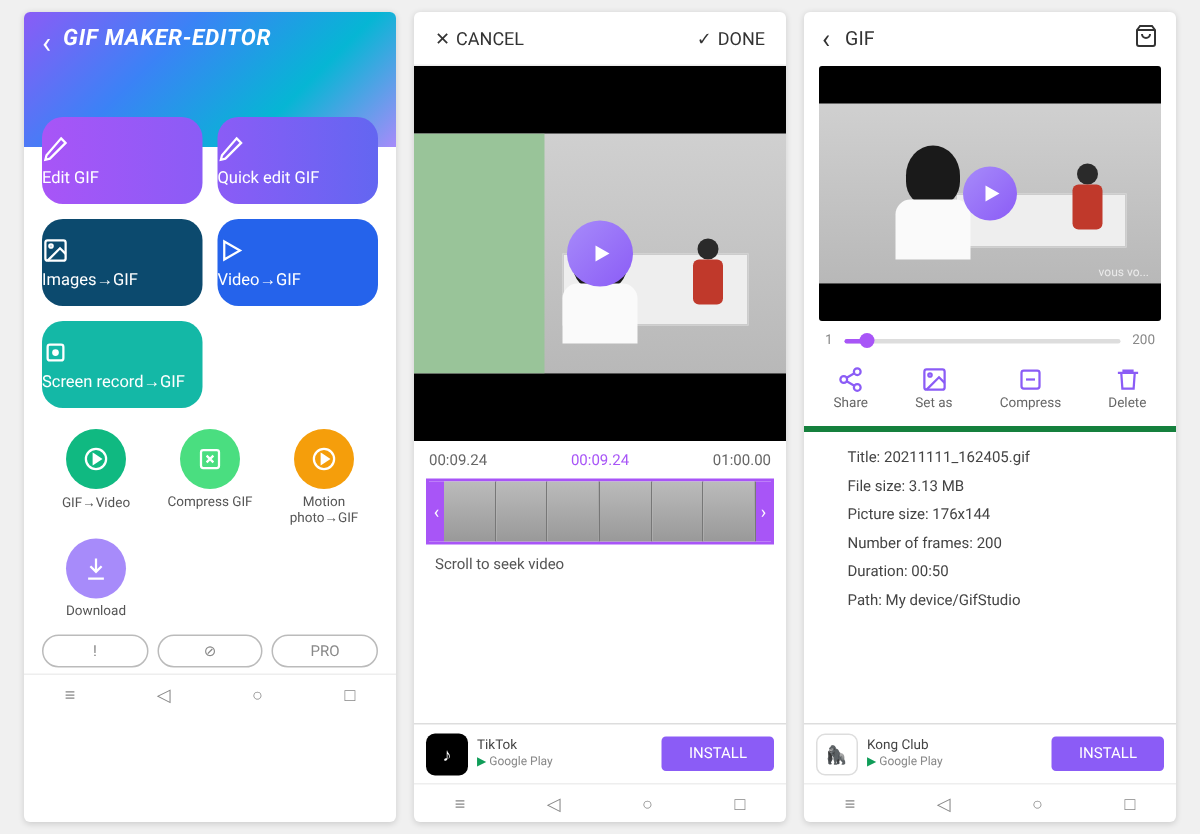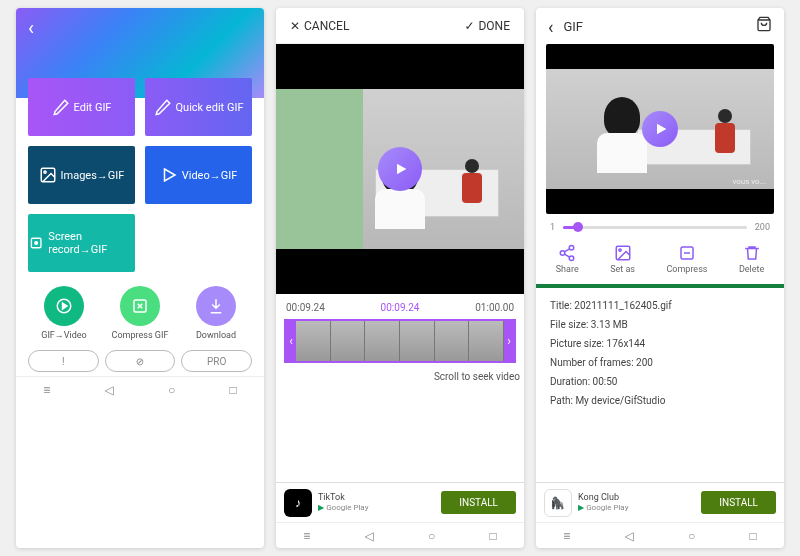--- a/index.html
+++ b/index.html
@@ -6,21 +6,21 @@
   body { background: #f0f0f0; display: flex; justify-content: center; align-items: center; height: 556px; width: 800px; overflow: hidden; }
   .wrap { display: flex; gap: 12px; padding: 8px; }
   .phone { width: 248px; height: 540px; background: #fff; border-radius: 4px; box-shadow: 0 1px 4px rgba(0,0,0,0.15); display: flex; flex-direction: column; overflow: hidden; position: relative; }
 
   
   .hdr1 { height: 90px; background: linear-gradient(135deg, #8a5cf6 0%, #3b82f6 35%, #06b6d4 70%, #a78bfa 100%); display: flex; align-items: flex-start; padding: 8px 12px; color: #fff; }
   .hdr1 .back { font-size: 20px; margin-right: 8px; }
   .hdr1 .title { font-size: 15px; font-weight: 700; font-style: italic; flex: 1; letter-spacing: 0.5px; }
   .hdr1 .gear { font-size: 18px; }
   .grid-top { display: grid; grid-template-columns: 1fr 1fr; gap: 10px; padding: 0 12px; margin-top: -20px; }
-  .tile { height: 58px; border-radius: 2px; display: flex; flex-direction: row; align-items: center; justify-content: center; color: #fff; font-size: 11px; gap: 4px; }
+  .tile { height: 58px; border-radius: 14px; display: flex; flex-direction: column; align-items: flex-start; justify-content: center; color: #fff; font-size: 11px; gap: 4px; }
   .t1 { background: linear-gradient(90deg, #a855f7, #8b5cf6); }
   .t2 { background: linear-gradient(90deg, #8b5cf6, #6366f1); }
   .t3 { background: #0c4a6e; }
   .t4 { background: #2563eb; }
   .t5 { background: #06b6d4; }
   .t6 { background: #14b8a6; }
   .tile svg { width: 18px; height: 18px; }
   .circles { display: grid; grid-template-columns: repeat(3, 1fr); gap: 8px 4px; padding: 14px 12px 6px; }
   .circ-item { display: flex; flex-direction: column; align-items: center; gap: 4px; }
   .circ { width: 40px; height: 40px; border-radius: 50%; display: flex; align-items: center; justify-content: center; color: #fff; }
@@ -53,56 +53,57 @@
   .person2 .body { width: 20px; height: 30px; background: #c0392b; border-radius: 4px; margin: 0 auto; }
   .play-btn { position: absolute; width: 44px; height: 44px; border-radius: 50%; background: linear-gradient(135deg, #a78bfa, #8b5cf6); display: flex; align-items: center; justify-content: center; color: #fff; top: 50%; left: 50%; transform: translate(-50%, -50%); }
   .play-btn svg { width: 16px; height: 16px; margin-left: 2px; }
   .time-row { display: flex; justify-content: space-between; padding: 8px 10px 4px; font-size: 10px; }
   .time-row .t-mid { color: #a855f7; }
   .time-row .t-side { color: #666; }
   .film { height: 44px; margin: 2px 8px; border: 2px solid #a855f7; display: flex; position: relative; }
   .film .handle { width: 10px; background: #a855f7; color: #fff; display: flex; align-items: center; justify-content: center; font-size: 12px; }
   .film .frames { flex: 1; display: flex; }
   .film .frame { flex: 1; background: linear-gradient(#bbb, #999); border-right: 1px solid #777; }
-  .seek-lbl { text-align: right; font-size: 10px; color: #555; padding: 6px 4px 8px; }
+  .seek-lbl { text-align: left; font-size: 10px; color: #555; padding: 6px 14px 8px; }
   .ad { height: 40px; border-top: 1px solid #ddd; display: flex; align-items: center; padding: 0 8px; gap: 6px; }
   .ad-ico { width: 28px; height: 28px; border-radius: 6px; background: #000; display: flex; align-items: center; justify-content: center; color: #fff; font-size: 12px; font-weight: bold; }
   .ad-ico.kong { background: #fff; border: 1px solid #ddd; }
   .ad-txt { flex: 1; font-size: 9px; color: #444; line-height: 1.2; }
   .ad-txt .sub { font-size: 8px; color: #888; }
-  .ad-btn { background: #4d7c0f; color: #fff; font-size: 10px; padding: 6px 18px; border-radius: 3px; }
+  .ad-btn { background: #8b5cf6; color: #fff; font-size: 10px; padding: 6px 18px; border-radius: 3px; }
 
   
   .hdr3 { height: 36px; display: flex; align-items: center; padding: 0 12px; gap: 10px; }
   .hdr3 .back3 { font-size: 18px; color: #333; }
   .hdr3 .title3 { flex: 1; font-size: 13px; color: #333; }
   .hdr3 .bag { font-size: 16px; color: #333; }
   .vid3 { background: #000; height: 170px; display: flex; align-items: center; justify-content: center; position: relative; margin: 0 10px; border-radius: 2px; }
   .vid3 .vid-img { height: 120px; }
   .vid3 .play-btn { width: 36px; height: 36px; }
   .watermark { position: absolute; right: 8px; bottom: 28px; font-size: 8px; color: rgba(255,255,255,0.7); }
   .slider-row { display: flex; align-items: center; padding: 8px 14px 4px; gap: 8px; font-size: 9px; color: #888; }
   .slider { flex: 1; height: 3px; background: #ddd; border-radius: 2px; position: relative; }
   .slider::before { content: ''; position: absolute; left: 0; width: 8%; height: 100%; background: #a855f7; border-radius: 2px; }
   .slider::after { content: ''; position: absolute; left: 8%; top: 50%; width: 10px; height: 10px; background: #a855f7; border-radius: 50%; transform: translate(-50%, -50%); }
   .actions { display: flex; justify-content: space-around; padding: 8px 4px 10px; border-bottom: 4px solid #15803d; }
   .act { display: flex; flex-direction: column; align-items: center; gap: 2px; color: #8b5cf6; }
   .act svg { width: 18px; height: 18px; }
   .act-lbl { font-size: 9px; color: #666; }
   .info { padding: 8px 14px; font-size: 10px; color: #444; line-height: 1.9; flex: 1; }
-  .info div { white-space: nowrap; }
+  .info div { white-space: nowrap; margin-left: 15px; }
 </style>
 </head>
 <body>
 
 <div class="wrap">
 
   <div class="phone">
     <div class="hdr1">
       <span class="back">‹</span>
+      <span class="title">GIF MAKER-EDITOR</span>
       <span class="gear">
         <svg viewBox="0 0 24 24" fill="none" stroke="currentColor" stroke-width="2">
             <circle cx="12" cy="12" r="3"></circle>
             <path d="M12 1v3m0 16v3M4.2 4.2l2.1 2.1m11.4 11.4l2.1 2.1M1 12h3m16 0h3M4.2 19.8l2.1-2.1m11.4-11.4l2.1-2.1"></path>
           </svg>
       </span>
     </div>
     <div class="grid-top">
       <div class="tile t1">
           <svg viewBox="0 0 24 24" fill="none" stroke="#fff" stroke-width="2">
@@ -149,20 +150,29 @@
           <span class="circ-lbl">GIF→Video</span>
         </div>
       <div class="circ-item">
           <div class="circ c2">
             <svg viewBox="0 0 24 24" fill="none" stroke="#fff" stroke-width="2">
               <rect x="4" y="4" width="16" height="16" rx="2"></rect>
               <path d="M9 9l6 6M15 9l-6 6"></path>
             </svg>
           </div>
           <span class="circ-lbl">Compress GIF</span>
+        </div>
+      <div class="circ-item">
+          <div class="circ c4">
+            <svg viewBox="0 0 24 24" fill="none" stroke="#fff" stroke-width="2">
+              <circle cx="12" cy="12" r="9"></circle>
+              <polygon points="10 8 16 12 10 16" fill="#fff"></polygon>
+            </svg>
+          </div>
+          <span class="circ-lbl">Motion photo→GIF</span>
         </div>
       <div class="circ-item">
           <div class="circ c5">
             <svg viewBox="0 0 24 24" fill="none" stroke="#fff" stroke-width="2">
               <path d="M12 3v12m-5-5l5 5 5-5M5 21h14"></path>
             </svg>
           </div>
           <span class="circ-lbl">Download</span>
         </div>
     </div>

